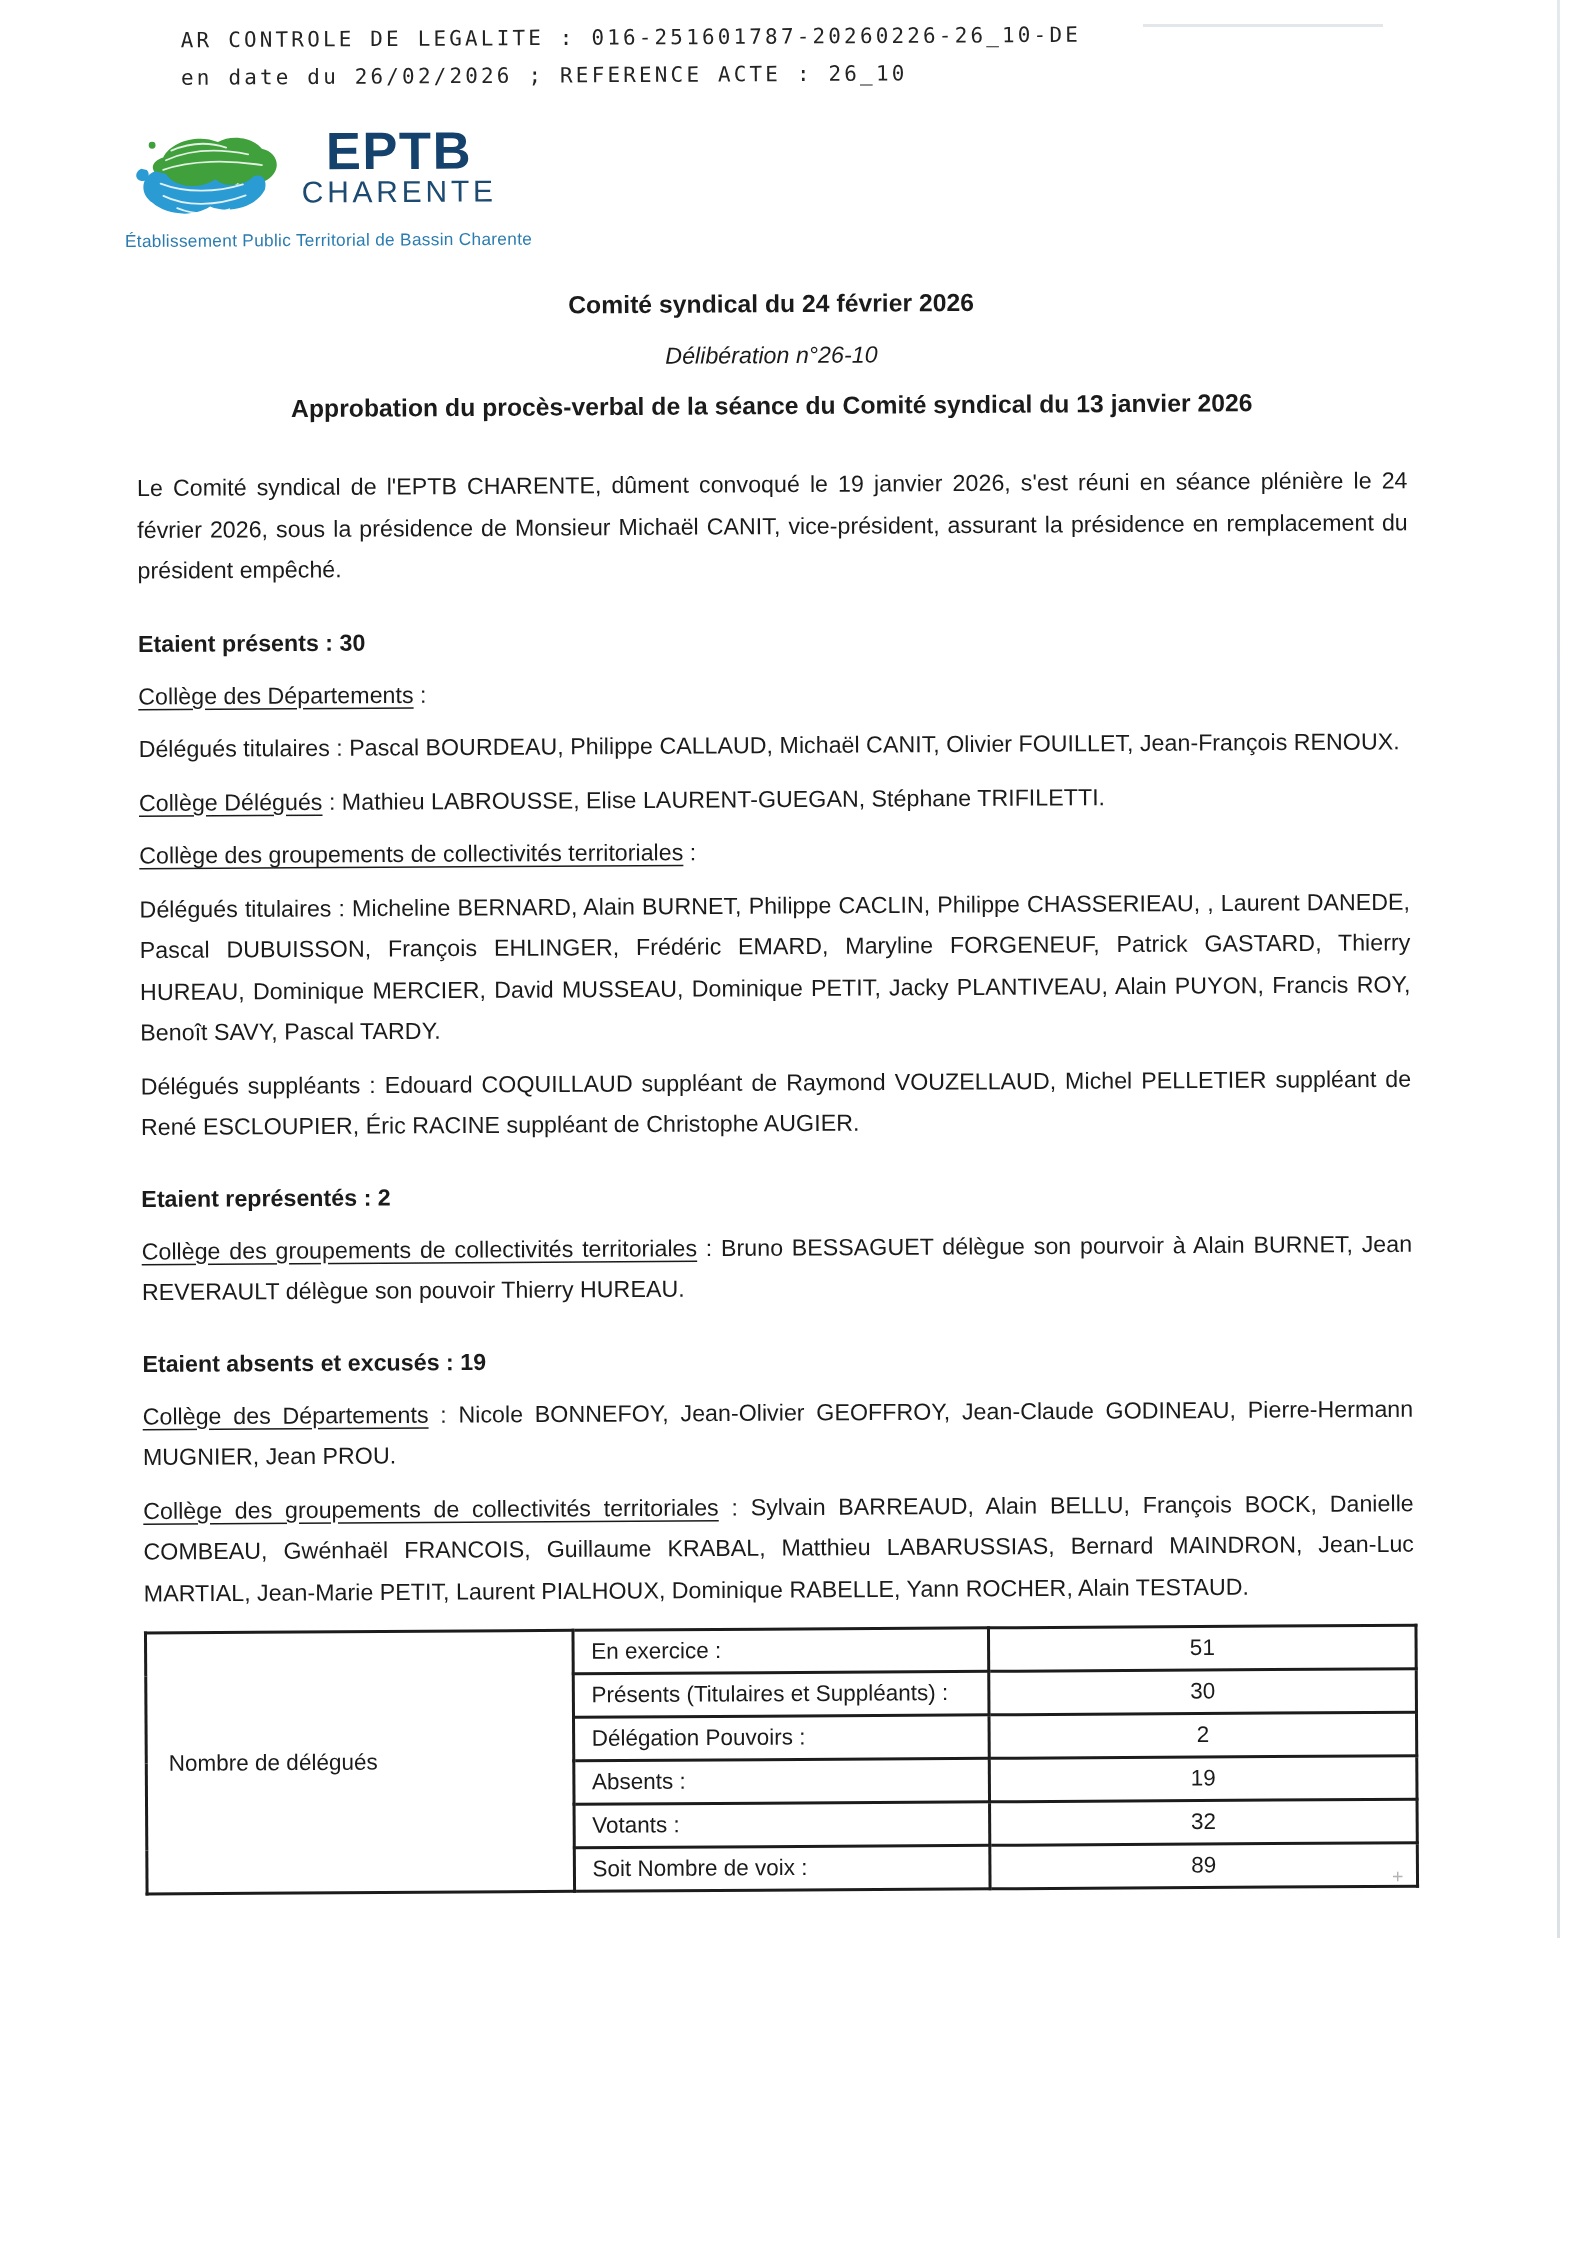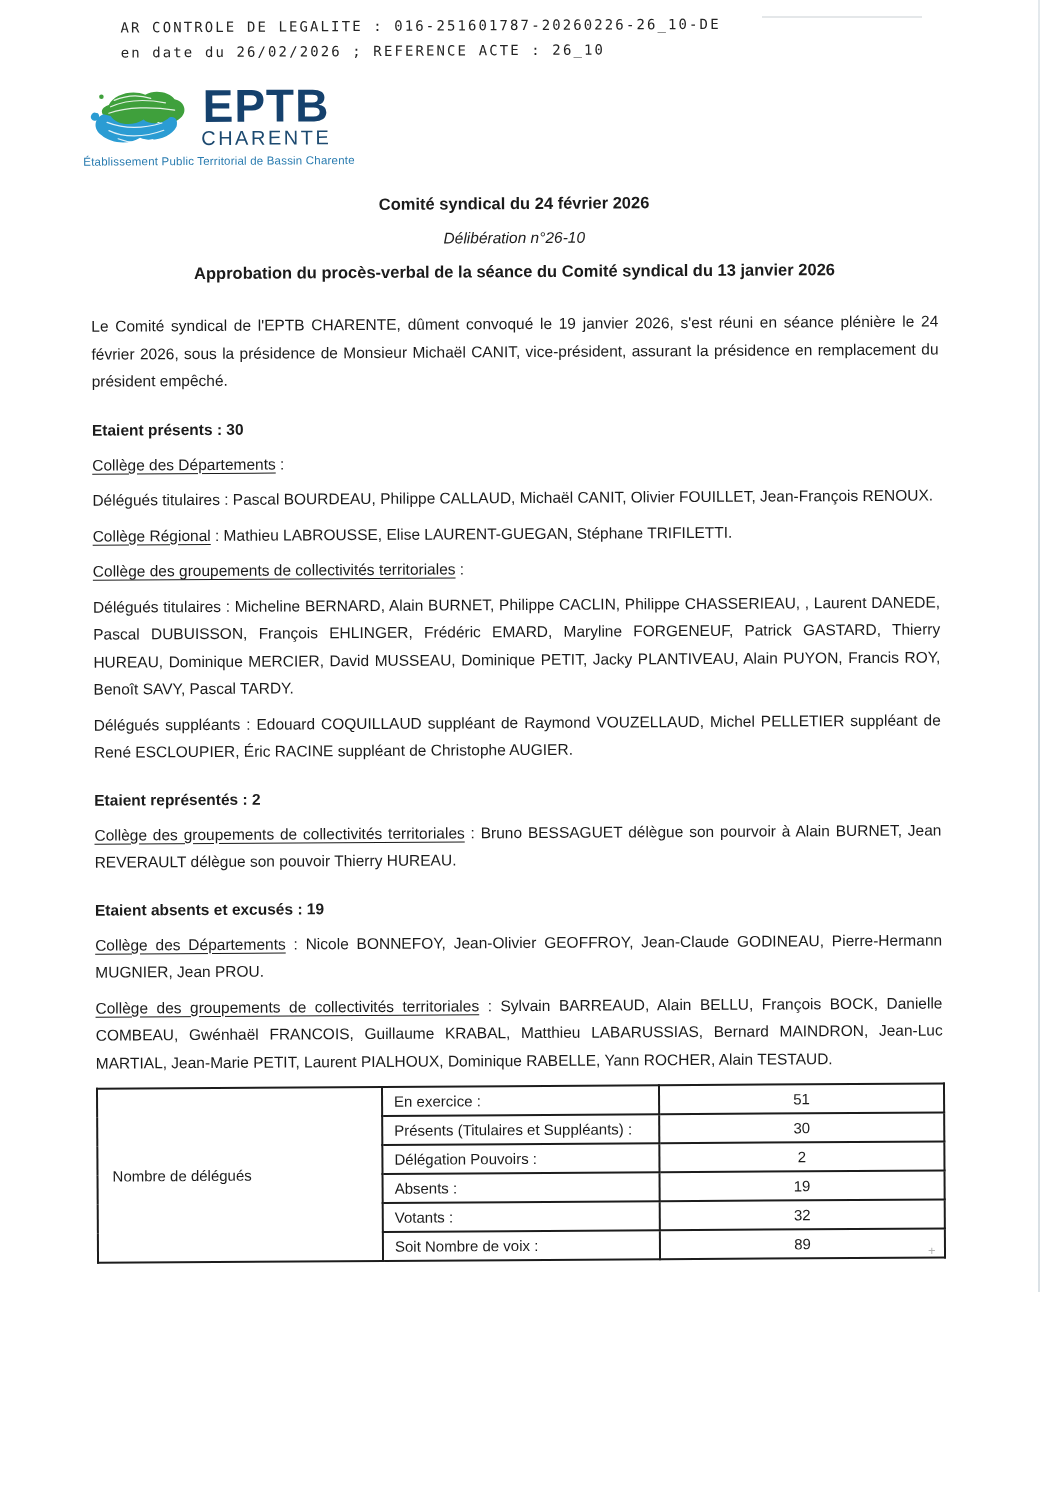--- a/index.html
+++ b/index.html
@@ -25,21 +25,21 @@
     font-family:"DejaVu Sans Mono","Liberation Mono",monospace;
     font-size:14px;line-height:25px;letter-spacing:2.1px;color:#242424;
     white-space:nowrap;
   }
 
   
   .logo{position:absolute;left:86px;top:86px;width:260px;}
   .logo-row{display:flex;align-items:flex-start;}
   .logo-mark{width:122px;height:64px;flex:0 0 auto;}
   .logo-textcol{margin-left:-4px;display:flex;flex-direction:column;align-items:center;}
-  .logo-acronym{font-size:46px;font-weight:700;line-height:.82;letter-spacing:1px;color:#15416d;}
+  .logo-acronym{font-size:35px;font-weight:700;line-height:.82;letter-spacing:1px;color:#15416d;}
   .logo-name{font-size:20px;font-weight:300;letter-spacing:2.5px;color:#1d4a70;line-height:1.0;margin-top:2px;}
   .logo-tagline{font-size:11.5px;color:#2a7cb0;margin-top:3px;letter-spacing:.2px;white-space:nowrap;}
 
   
   .content{position:absolute;left:93px;top:190px;width:847px;font-size:15.5px;line-height:27px;}
   .title1{text-align:center;font-weight:700;font-size:16.5px;margin:0;}
   .title2{text-align:center;font-style:italic;font-size:15.5px;margin:7px 0 0 0;}
   .title3{text-align:center;font-weight:700;font-size:16.5px;margin:7px 0 0 0;}
   .para{text-align:justify;margin:8px 0 0 0;line-height:27.5px;}
   .intro{margin-top:25px;}
@@ -101,21 +101,21 @@
       <p class="title3">Approbation du procès-verbal de la séance du Comité syndical du 13 janvier 2026</p>
 
       <p class="para intro">Le Comité syndical de l'EPTB CHARENTE, dûment convoqué le 19 janvier 2026, s'est réuni en séance plénière le 24 février 2026, sous la présidence de Monsieur Michaël CANIT, vice-président, assurant la présidence en remplacement du président empêché.</p>
 
       <p class="heading first">Etaient présents : 30</p>
 
       <p class="para"><span class="lbl">Collège des Départements</span><span> :</span></p>
 
       <p class="para">Délégués titulaires : Pascal BOURDEAU, Philippe CALLAUD, Michaël CANIT, Olivier FOUILLET, Jean-François RENOUX.</p>
 
-      <p class="para"><span class="lbl">Collège Régional</span><span> : Mathieu LABROUSSE, Elise LAURENT-GUEGAN, Stéphane TRIFILETTI.</span></p>
+      <p class="para"><span class="lbl">Collège Délégués</span><span> : Mathieu LABROUSSE, Elise LAURENT-GUEGAN, Stéphane TRIFILETTI.</span></p>
 
       <p class="para"><span class="lbl">Collège des groupements de collectivités territoriales</span><span> :</span></p>
 
       <p class="para">Délégués titulaires : Micheline BERNARD, Alain BURNET, Philippe CACLIN, Philippe CHASSERIEAU, , Laurent DANEDE, Pascal DUBUISSON, François EHLINGER, Frédéric EMARD, Maryline FORGENEUF, Patrick GASTARD, Thierry HUREAU, Dominique MERCIER, David MUSSEAU, Dominique PETIT, Jacky PLANTIVEAU, Alain PUYON, Francis ROY, Benoît SAVY, Pascal TARDY.</p>
 
       <p class="para">Délégués suppléants : Edouard COQUILLAUD suppléant de Raymond VOUZELLAUD, Michel PELLETIER suppléant de René ESCLOUPIER, Éric RACINE suppléant de Christophe AUGIER.</p>
 
       <p class="heading">Etaient représentés : 2</p>
 
       <p class="para"><span class="lbl">Collège des groupements de collectivités territoriales</span><span> : Bruno BESSAGUET délègue son pourvoir à Alain BURNET, Jean REVERAULT délègue son pouvoir Thierry HUREAU.</span></p>

